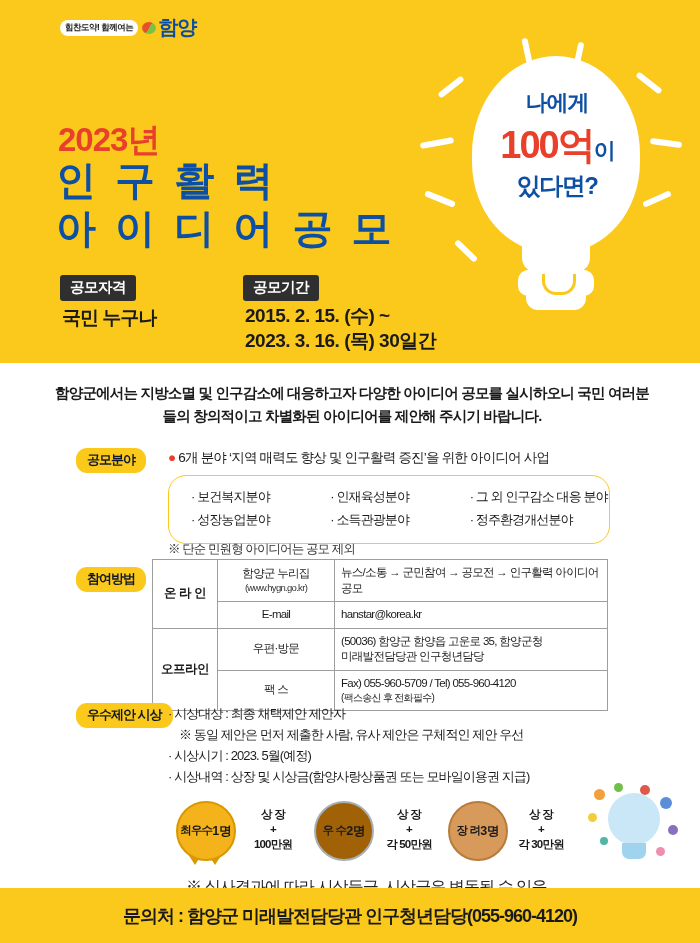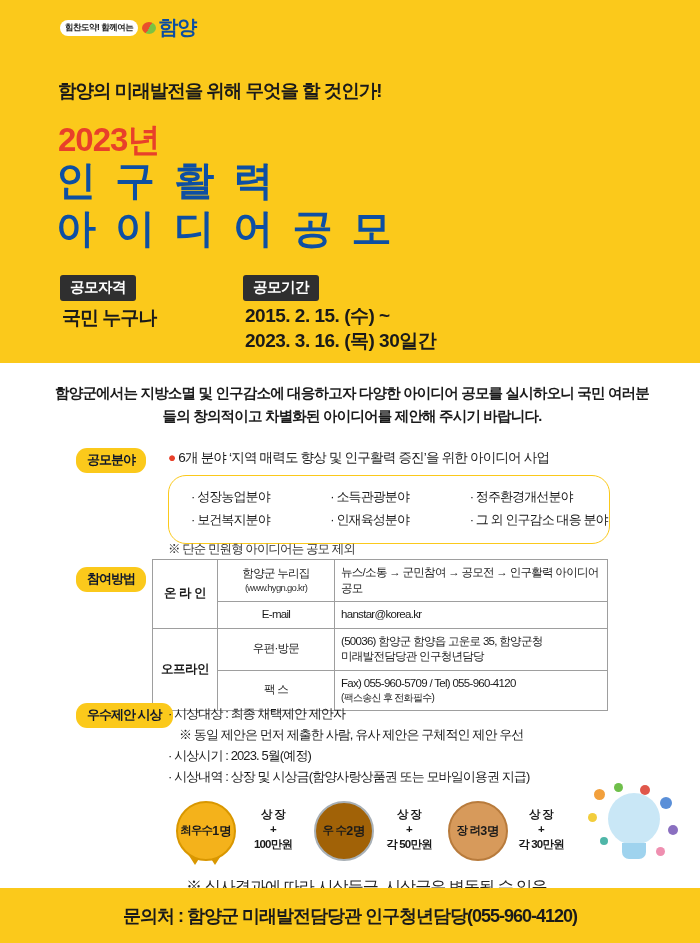--- a/index.html
+++ b/index.html
@@ -451,54 +451,72 @@
 <div class="poster">
 
   <div class="top-panel">
 
     <div class="logo">
       <span class="logo-sub">힘찬도약! 함께여는</span>
       <span class="logo-swoosh"></span>
       <span class="logo-main">함양</span>
     </div>
 
-    <div class="headline">함양의 미래발전을 위해 무엇을 할 것인가!</div>
     <div class="year">2023년</div>
     <div class="title-l1">인 구 활 력</div>
     <div class="title-l2">아 이 디 어  공 모</div>
 
     <div class="tagbox tag-qual">공모자격</div>
     <div class="qual-value">국민 누구나</div>
 
     <div class="tagbox tag-period">공모기간</div>
     <div class="period-l1">2015. 2. 15. (수) ~</div>
     <div class="period-l2">2023. 3. 16. (목) 30일간</div>
 
+    <div class="bulb-wrap">
+      <div class="ray" style="left:18px;  top:48px;  width:30px; height:6px; transform:rotate(-38deg);"></div>
+      <div class="ray" style="left:2px;   top:104px; width:34px; height:6px; transform:rotate(-10deg);"></div>
+      <div class="ray" style="left:6px;   top:160px; width:32px; height:6px; transform:rotate(22deg);"></div>
+      <div class="ray" style="left:34px;  top:212px; width:28px; height:6px; transform:rotate(44deg);"></div>
+      <div class="ray" style="left:106px; top:2px;   width:6px;  height:26px; transform:rotate(-12deg);"></div>
+      <div class="ray" style="left:158px; top:6px;   width:6px;  height:24px; transform:rotate(12deg);"></div>
+      <div class="ray" style="left:216px; top:44px;  width:30px; height:6px; transform:rotate(38deg);"></div>
+      <div class="ray" style="left:232px; top:104px; width:32px; height:6px; transform:rotate(8deg);"></div>
+      <div class="ray" style="left:224px; top:160px; width:30px; height:6px; transform:rotate(-24deg);"></div>
+      <div class="bulb-glass"></div>
+      <div class="bulb-neck"></div>
+      <div class="bulb-base"></div>
+      <div class="bulb-base2"></div>
+      <div class="bulb-filament"></div>
+      <div class="bulb-text1">나에게</div>
+      <div class="bulb-text2"><span>100억</span><span class="suffix">이</span></div>
+      <div class="bulb-text3">있다면?</div>
+    </div>
   </div>
 
   <div class="body-panel">
 
     <div class="intro">함양군에서는 지방소멸 및 인구감소에 대응하고자 다양한 아이디어 공모를 실시하오니 국민 여러분들의 창의적이고 차별화된 아이디어를 제안해 주시기 바랍니다.</div>
 
     <div class="pill pill-field">공모분야</div>
     <div class="field-desc">
       <span class="bullet-dot">●</span>
       <span>6개 분야 ‘지역 매력도 향상 및 인구활력 증진’을 위한 아이디어 사업</span>
     </div>
 
     <div class="field-box">
       <div class="field-row">
+        <span class="fc1">· 보건복지분야</span>
+        <span class="fc2">· 인재육성분야</span>
+        <span class="fc3">· 그 외 인구감소 대응 분야</span>
+      </div>
+      <div class="field-row">
         <span class="fc1">· 성장농업분야</span>
         <span class="fc2">· 소득관광분야</span>
         <span class="fc3">· 정주환경개선분야</span>
-      </div>
-      <div class="field-row">
-        <span class="fc1">· 보건복지분야</span>
-        <span class="fc2">· 인재육성분야</span>
-        <span class="fc3">· 그 외 인구감소 대응 분야</span>
       </div>
     </div>
 
     <div class="field-note">※ 단순 민원형 아이디어는 공모 제외</div>
 
     <div class="pill pill-how">참여방법</div>
 
     <table class="how-table">
       <tbody>
           <tr>

